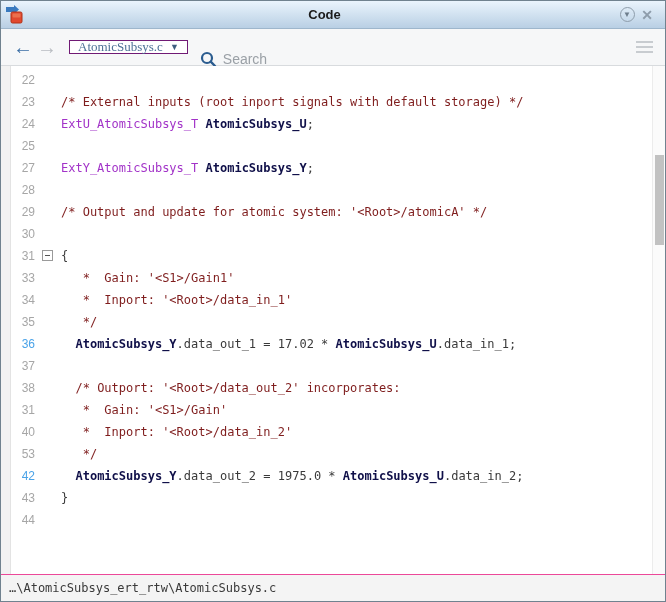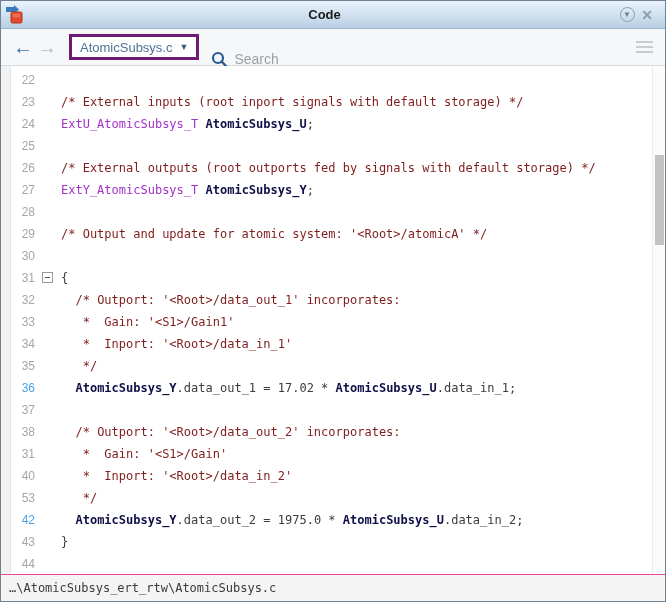--- a/index.html
+++ b/index.html
@@ -19,22 +19,22 @@
                 display:flex; align-items:center; justify-content:center;
                 font-size:8px; color:#6e7e8c; }
   .close-x { font-size:14px; color:#8e9dab; font-weight:bold; }
 
   
   .toolbar { height:37px; flex:0 0 37px; background:#f6f7f8; border-bottom:1px solid #d8dbde;
              display:flex; align-items:center; padding:0 10px; }
   .nav-arrow { font-size:20px; line-height:20px; width:24px; text-align:center; cursor:pointer; }
   .nav-back { color:#3a6ea5; }
   .nav-fwd { color:#b9bdc2; }
-  .file-dropdown { margin-left:10px; height:26px; background:#fff; border:3px solid #701a75;
-                   display:flex; align-items:center; padding:0 8px; cursor:pointer; }
+  .file-dropdown { margin-left:10px; height:14px; background:#fff; border:1px solid #701a75;
+                   display:flex; align-items:center; padding:0 8px; cursor:pointer;font-family:Liberation Serif, serif; }
   .file-dropdown .label { font-size:13px; color:#4d7196; }
   .file-dropdown .caret { font-size:9px; color:#3f5e80; margin-left:7px; }
   .searchbox { display:flex; align-items:center; margin-left:12px; flex:1 1 auto;margin-top:24px; }
   .search-icon { margin-right:6px; flex:0 0 auto; }
   .searchbox input { border:none; outline:none; background:transparent; font-size:14px;
                      color:#444; width:100%; font-family:"Liberation Sans", sans-serif; }
   .searchbox input::placeholder { color:#9aa0a6; }
   .menu-btn { width:22px; display:flex; flex-direction:column; gap:3px; align-items:flex-end;
               cursor:pointer; padding:2px; }
   .menu-btn div { width:17px; height:2px; background:#c8ccd0; }
@@ -111,27 +111,25 @@
     </span>
   </div>
 
   <div class="editor">
     <div class="margin-strip"></div>
     <div class="code-scroll" id="code-lines">
         <div class="code-row"><span class="ln">22</span><span class="fold-col"></span><span class="code-text"></span></div>
         <div class="code-row"><span class="ln">23</span><span class="fold-col"></span><span class="code-text"><span class="tok-c">/* External inputs (root inport signals with default storage) */</span></span></div>
         <div class="code-row"><span class="ln">24</span><span class="fold-col"></span><span class="code-text"><span class="tok-k">ExtU_AtomicSubsys_T</span><span class="tok-p"> </span><span class="tok-v">AtomicSubsys_U</span><span class="tok-p">;</span></span></div>
         <div class="code-row"><span class="ln">25</span><span class="fold-col"></span><span class="code-text"></span></div>
-        <div class="code-row"><span class="ln">26</span><span class="fold-col"></span><span class="code-text"><span class="tok-c">/* External outputs (root outports fed by signals with default storage) */</span></span></div>
         <div class="code-row"><span class="ln">27</span><span class="fold-col"></span><span class="code-text"><span class="tok-k">ExtY_AtomicSubsys_T</span><span class="tok-p"> </span><span class="tok-v">AtomicSubsys_Y</span><span class="tok-p">;</span></span></div>
         <div class="code-row"><span class="ln">28</span><span class="fold-col"></span><span class="code-text"></span></div>
         <div class="code-row"><span class="ln">29</span><span class="fold-col"></span><span class="code-text"><span class="tok-c">/* Output and update for atomic system: '&lt;Root&gt;/atomicA' */</span></span></div>
         <div class="code-row"><span class="ln">30</span><span class="fold-col"></span></div>
         <div class="code-row"><span class="ln">31</span><span class="fold-col"><span class="fold-box"></span></span><span class="code-text"><span class="tok-p">{</span></span></div>
-        <div class="code-row"><span class="ln">32</span><span class="fold-col"></span><span class="code-text"><span class="tok-p">  </span><span class="tok-c">/* Outport: '&lt;Root&gt;/data_out_1' incorporates:</span></span></div>
         <div class="code-row"><span class="ln">33</span><span class="fold-col"></span><span class="code-text"><span class="tok-p">  </span><span class="tok-c"> *  Gain: '&lt;S1&gt;/Gain1'</span></span></div>
         <div class="code-row"><span class="ln">34</span><span class="fold-col"></span><span class="code-text"><span class="tok-p">  </span><span class="tok-c"> *  Inport: '&lt;Root&gt;/data_in_1'</span></span></div>
         <div class="code-row"><span class="ln">35</span><span class="fold-col"></span><span class="code-text"><span class="tok-p">  </span><span class="tok-c"> */</span></span></div>
         <div class="code-row"><span class="ln hl">36</span><span class="fold-col"></span><span class="code-text"><span class="tok-p">  </span><span class="tok-v">AtomicSubsys_Y</span><span class="tok-p">.data_out_1 = 17.02 * </span><span class="tok-v">AtomicSubsys_U</span><span class="tok-p">.data_in_1;</span></span></div>
         <div class="code-row"><span class="ln">37</span><span class="fold-col"></span><span class="code-text"></span></div>
         <div class="code-row"><span class="ln">38</span><span class="fold-col"></span><span class="code-text"><span class="tok-p">  </span><span class="tok-c">/* Outport: '&lt;Root&gt;/data_out_2' incorporates:</span></span></div>
         <div class="code-row"><span class="ln">31</span><span class="fold-col"></span><span class="code-text"><span class="tok-p">  </span><span class="tok-c"> *  Gain: '&lt;S1&gt;/Gain'</span></span></div>
         <div class="code-row"><span class="ln">40</span><span class="fold-col"></span><span class="code-text"><span class="tok-p">  </span><span class="tok-c"> *  Inport: '&lt;Root&gt;/data_in_2'</span></span></div>
         <div class="code-row"><span class="ln">53</span><span class="fold-col"></span><span class="code-text"><span class="tok-p">  </span><span class="tok-c"> */</span></span></div>
         <div class="code-row"><span class="ln hl">42</span><span class="fold-col"></span><span class="code-text"><span class="tok-p">  </span><span class="tok-v">AtomicSubsys_Y</span><span class="tok-p">.data_out_2 = 1975.0 * </span><span class="tok-v">AtomicSubsys_U</span><span class="tok-p">.data_in_2;</span></span></div>

